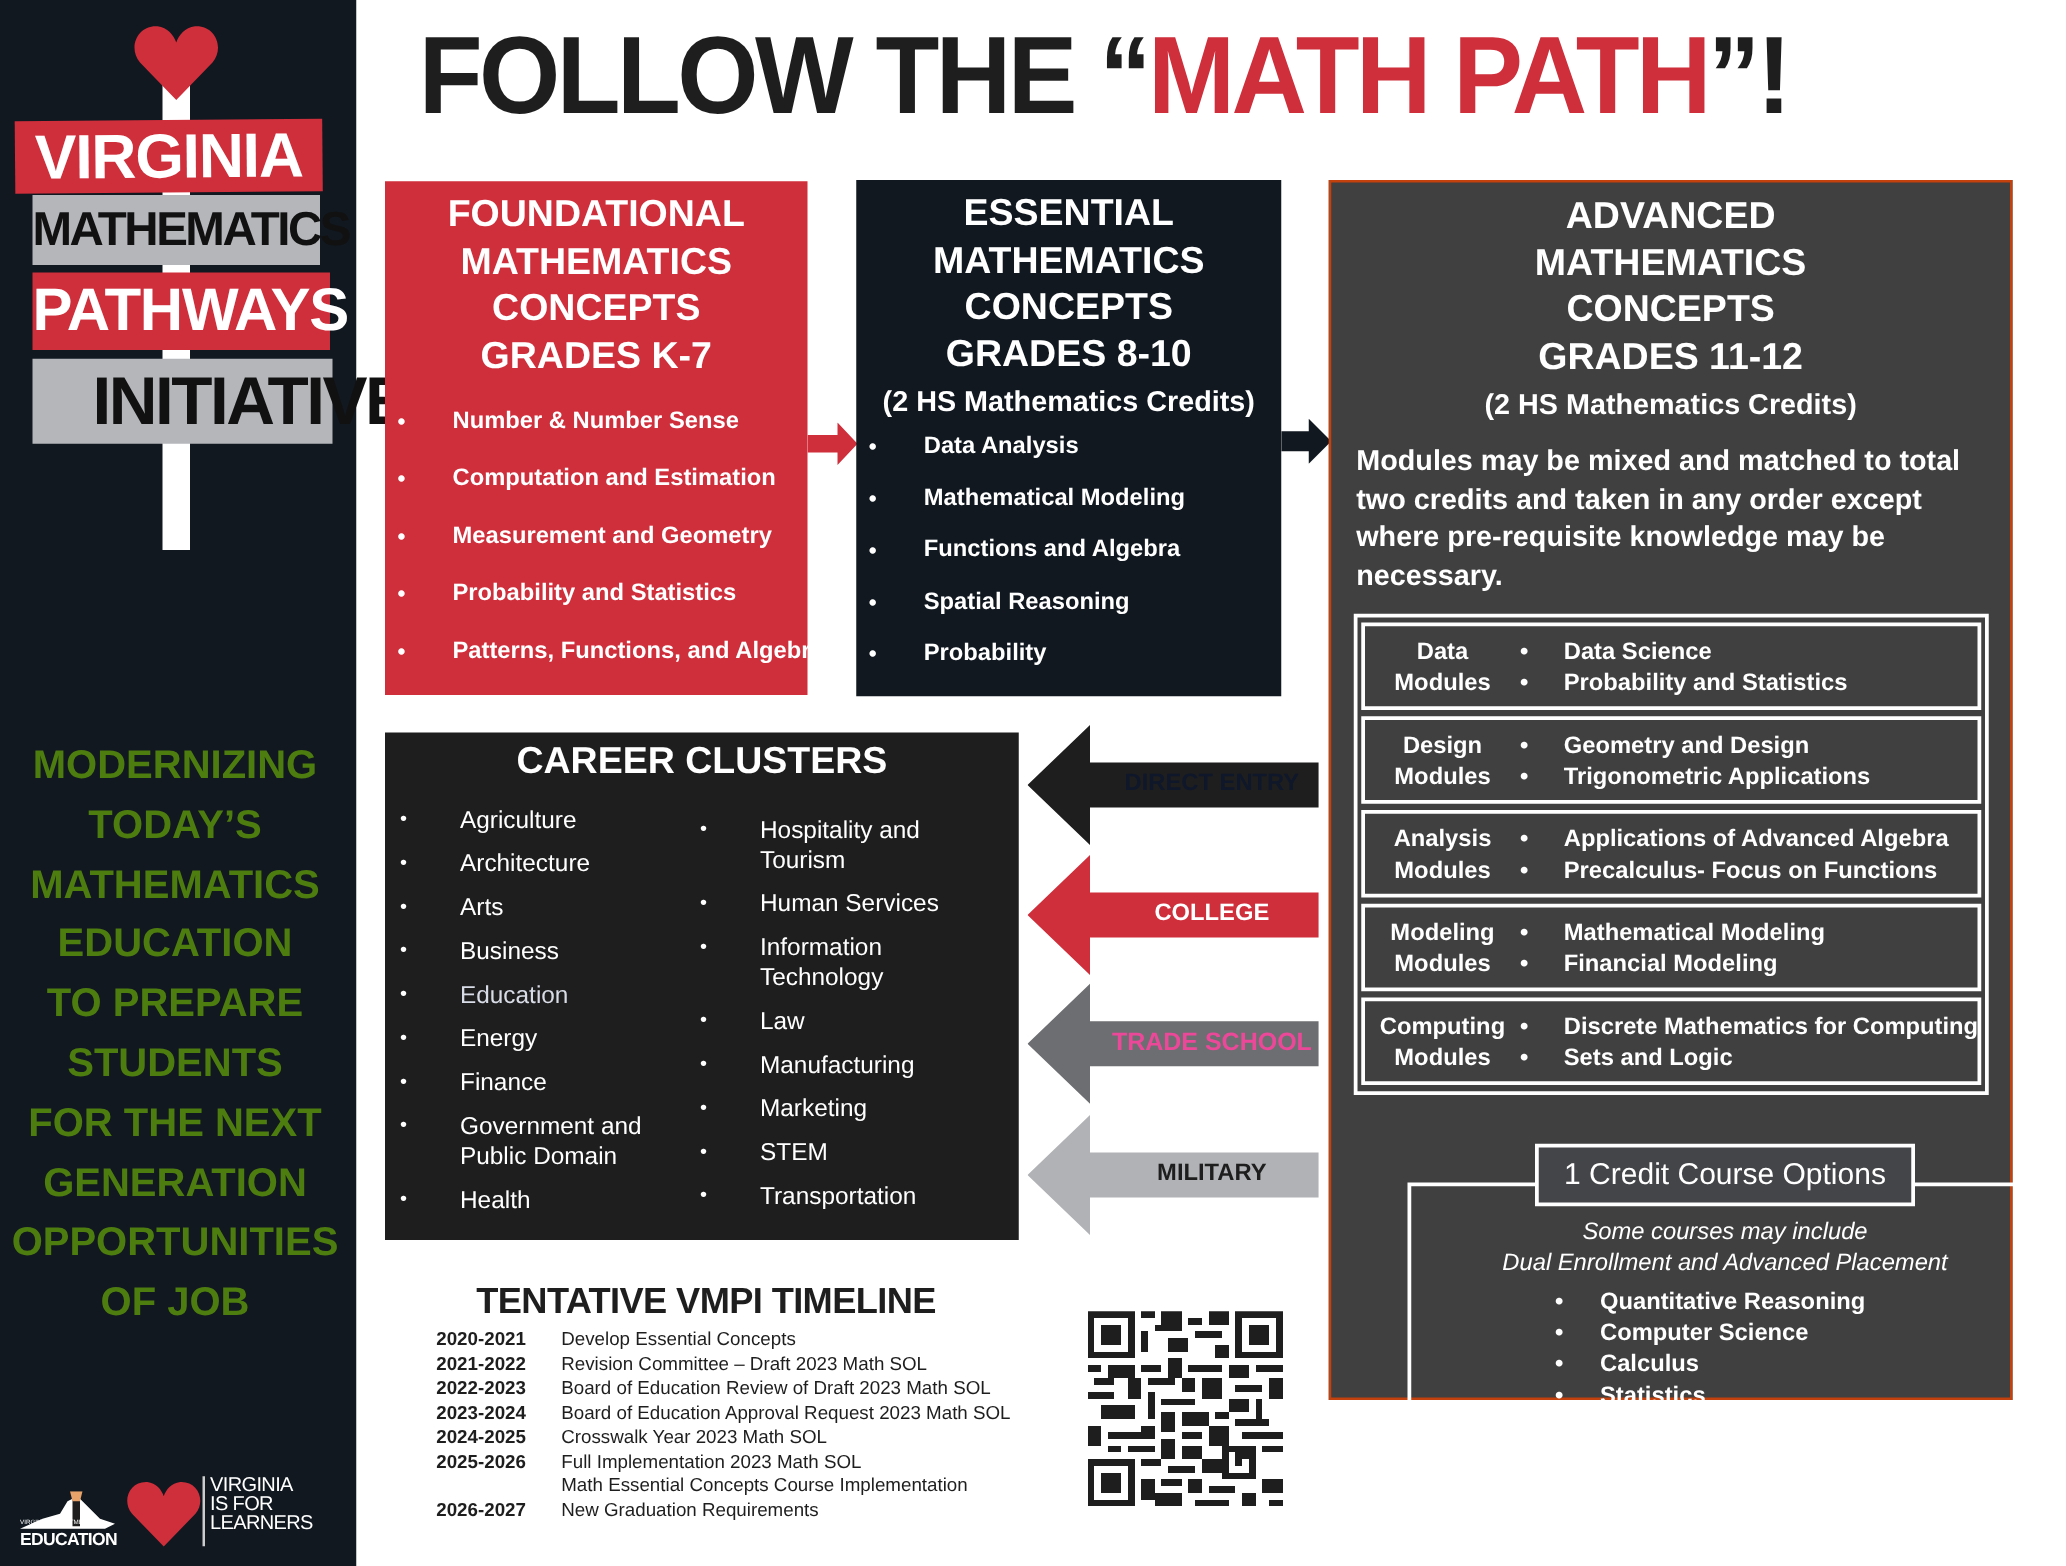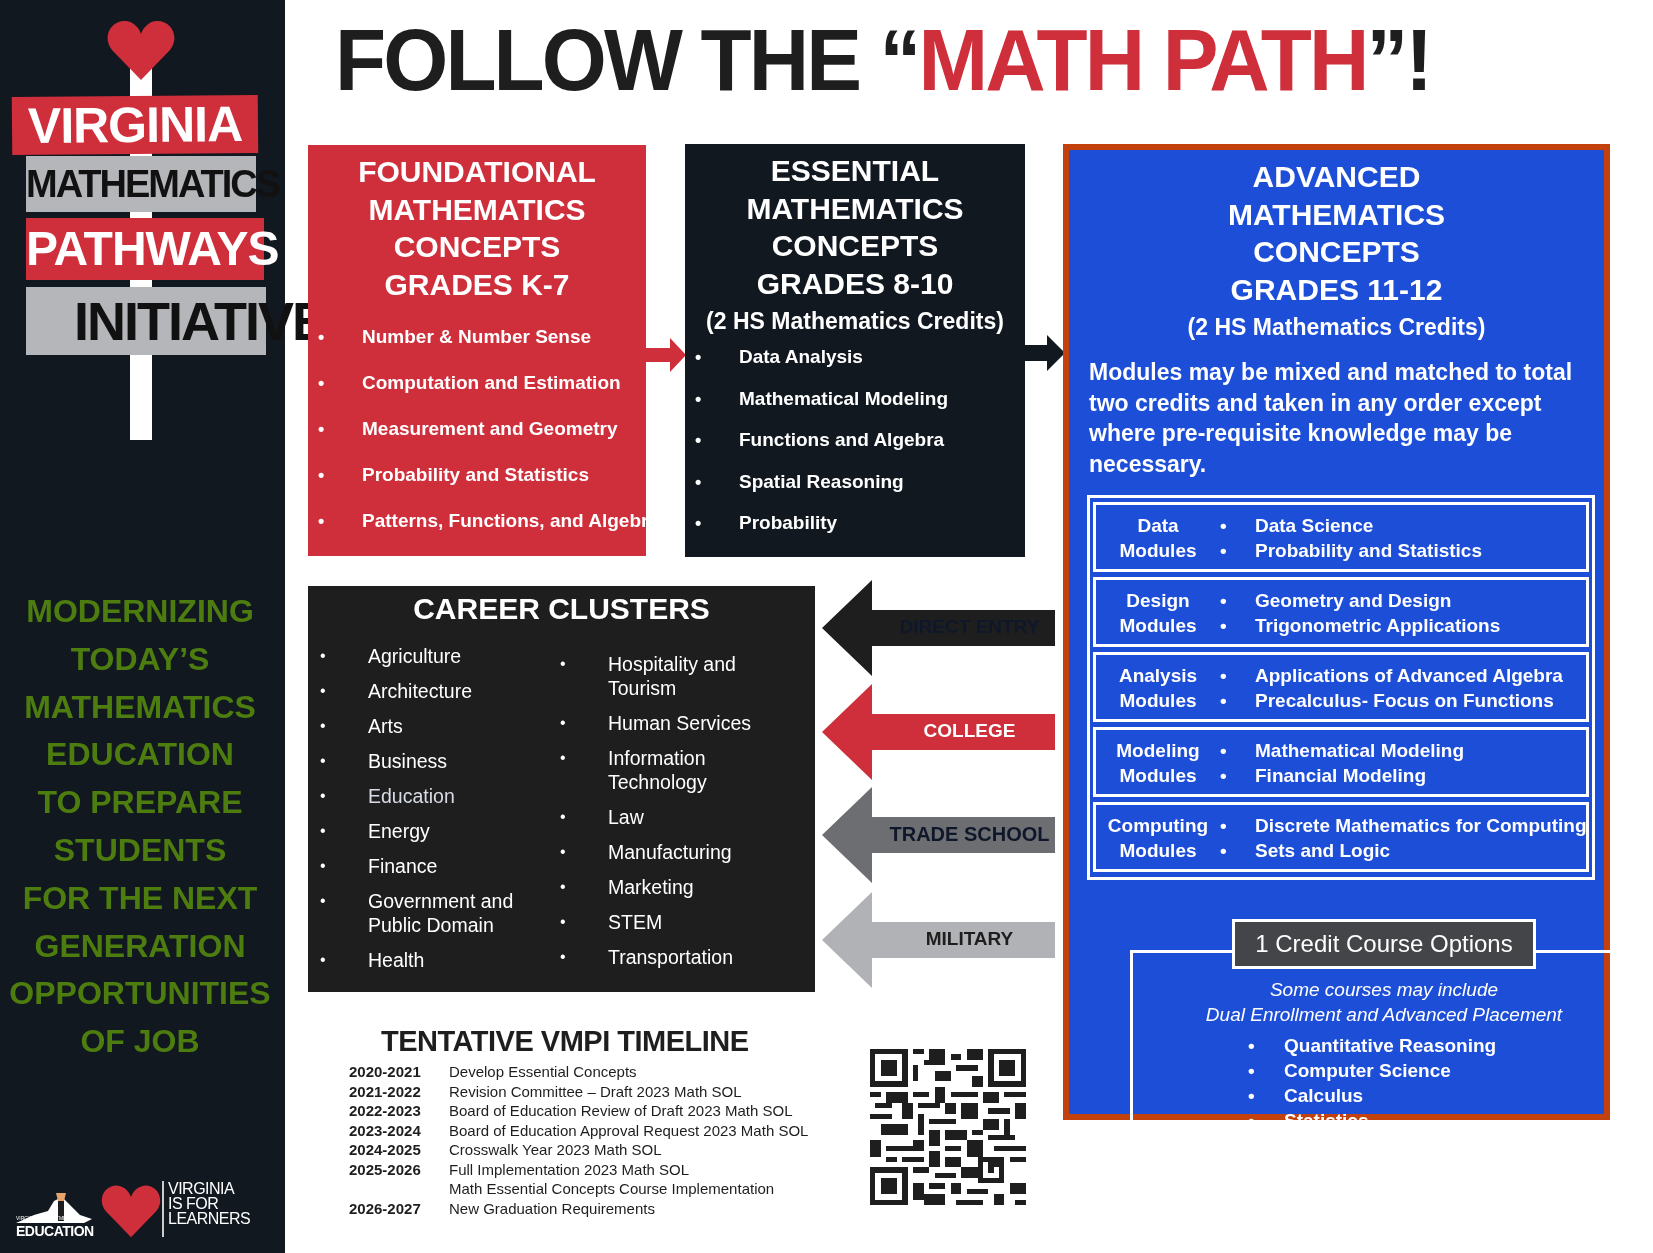--- a/index.html
+++ b/index.html
@@ -28,21 +28,21 @@
   .vil { position: absolute; left: 154px; top: -4px; font-size: 16px; line-height: 15px; color: #fff; letter-spacing: -0.5px; }
 
   
   .headline { position: absolute; left: 335px; top: 10px; width: 1300px; height: 100px; font-size: 88px; font-weight: bold; color: #1e1e1e; letter-spacing: -3px; line-height: 100px; transform: scaleX(0.95); transform-origin: left center; white-space: nowrap; }
   .headline .accent { color: #cf2e3b; }
 
   
   .panel { position: absolute; }
   .p-found { left: 308px; top: 145px; width: 338px; height: 411px; background: #cf2e3b; }
   .p-ess { left: 685px; top: 144px; width: 340px; height: 413px; background: #111820; }
-  .p-adv { left: 1063px; top: 144px; width: 547px; height: 976px; background: #1d4ed8; border: 6px solid #c2410c; }
+  .p-adv { left: 1063px; top: 144px; width: 547px; height: 976px; background: #404040; border: 2px solid #c2410c; }
   .ptitle { text-align: center; font-weight: bold; font-size: 30px; line-height: 37.5px; padding-top: 8px; }
   .psub { text-align: center; font-weight: bold; font-size: 23px; margin-top: 6px; }
   .plist { list-style: none; padding-left: 10px; margin-top: 14px; }
   .plist li { font-size: 19px; font-weight: bold; height: 46px; line-height: 40px; position: relative; padding-left: 44px; white-space: nowrap; }
   .plist li .bul { position: absolute; left: 0; top: 0; font-size: 18px; }
   .p-ess .plist { margin-top: 4px; }
   .p-ess .plist li { height: 41.6px; line-height: 36px; }
 
   .arr-right { position: absolute; }
   .arr-red { left: 646px; top: 338px; width: 40px; height: 34px; }
@@ -72,21 +72,21 @@
   .ccol li .bul { position: absolute; left: 0; font-size: 16px; }
   .ccol-1 { left: 12px; }
   .ccol-2 { left: 252px; top: 66px; }
 
   
   .path-arrow { position: absolute; left: 822px; width: 233px; height: 100px; }
   .path-arrow svg { position: absolute; left: 0; top: 0; }
   .path-label { position: absolute; left: 62px; width: 171px; text-align: center; font-weight: bold; font-size: 19px; }
   .pa-1 { top: 578px; } .pa-1 .path-label { top: 38px; color: #0f172a; }
   .pa-2 { top: 682px; } .pa-2 .path-label { top: 38px; color: #fff; }
-  .pa-3 { top: 785px; } .pa-3 .path-label { top: 38px; color: #0f172a; font-size: 20px; }
+  .pa-3 { top: 785px; } .pa-3 .path-label { top: 38px; color: #ec4899; font-size: 20px; }
   .pa-4 { top: 890px; } .pa-4 .path-label { top: 38px; color: #1e1e1e; }
 
   
   .timeline { position: absolute; left: 349px; top: 1025px; width: 480px; color: #1e1e1e; }
   .tl-title { font-size: 29px; font-weight: bold; margin-left: 32px; letter-spacing: -0.5px; }
   .tl-row { display: flex; font-size: 15px; line-height: 19.5px; }
   .tl-year { width: 100px; font-weight: bold; }
   .tl-text { white-space: nowrap; }
   .tl-rows { margin-top: 4px; }
 

